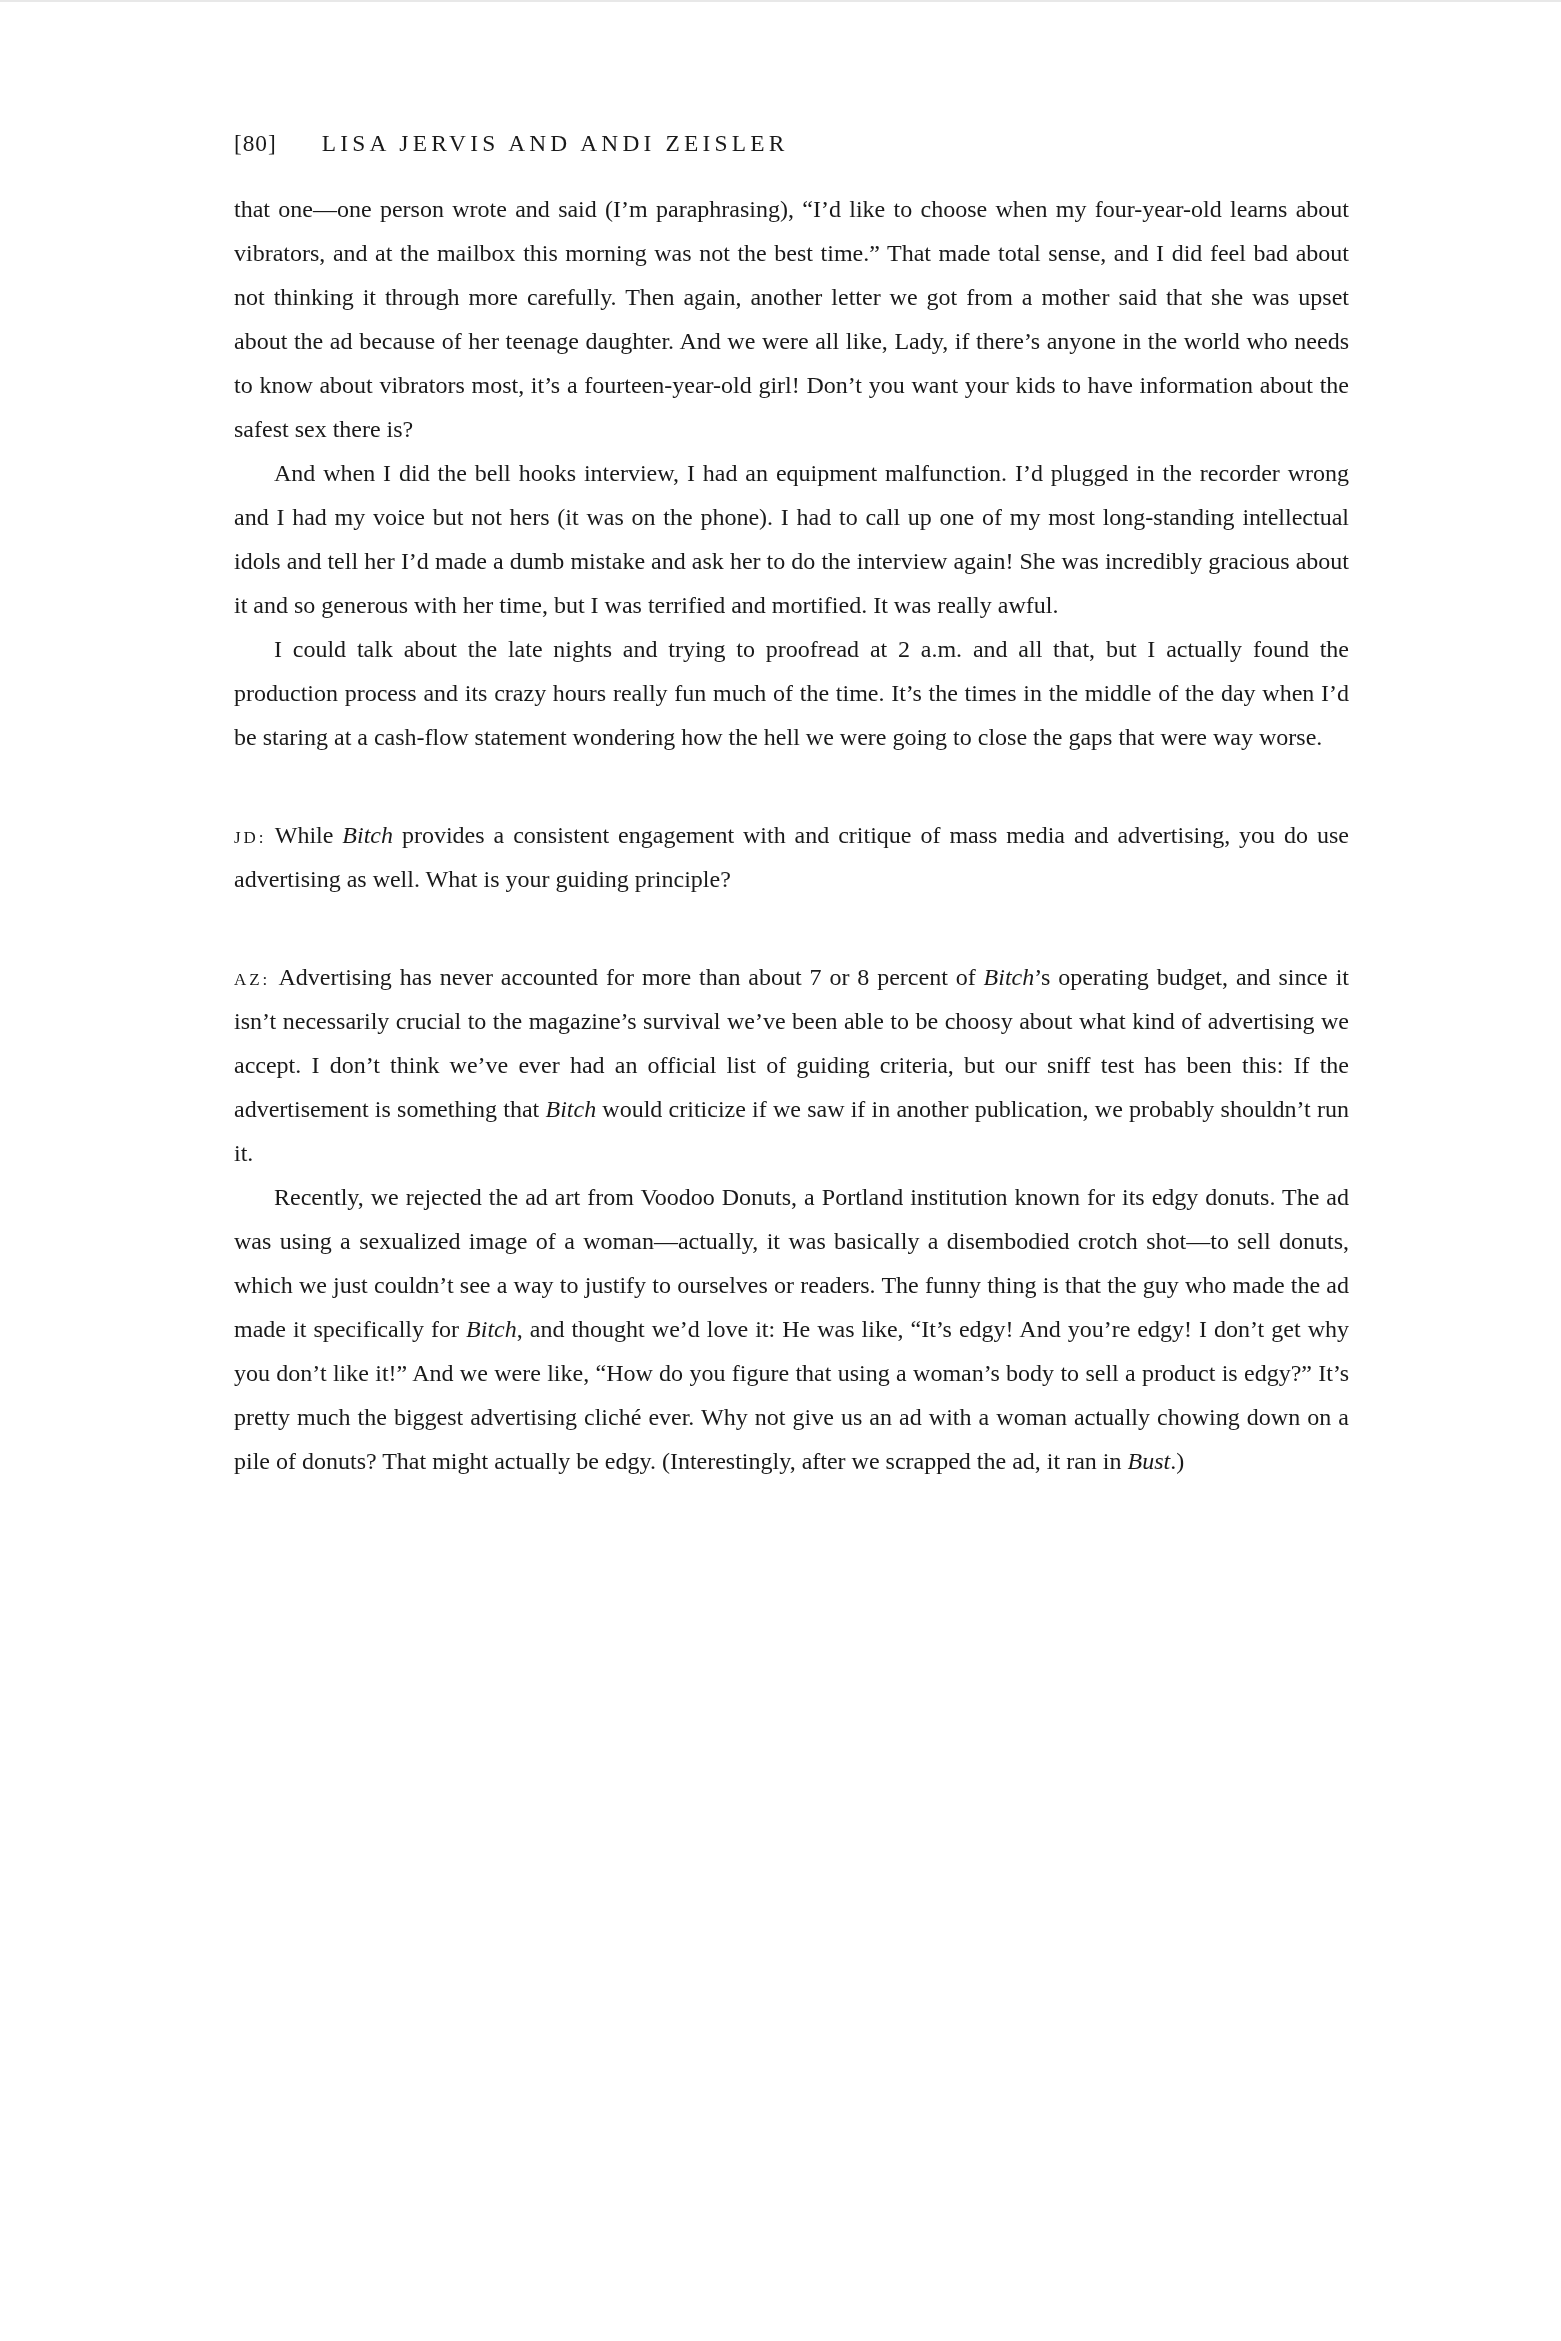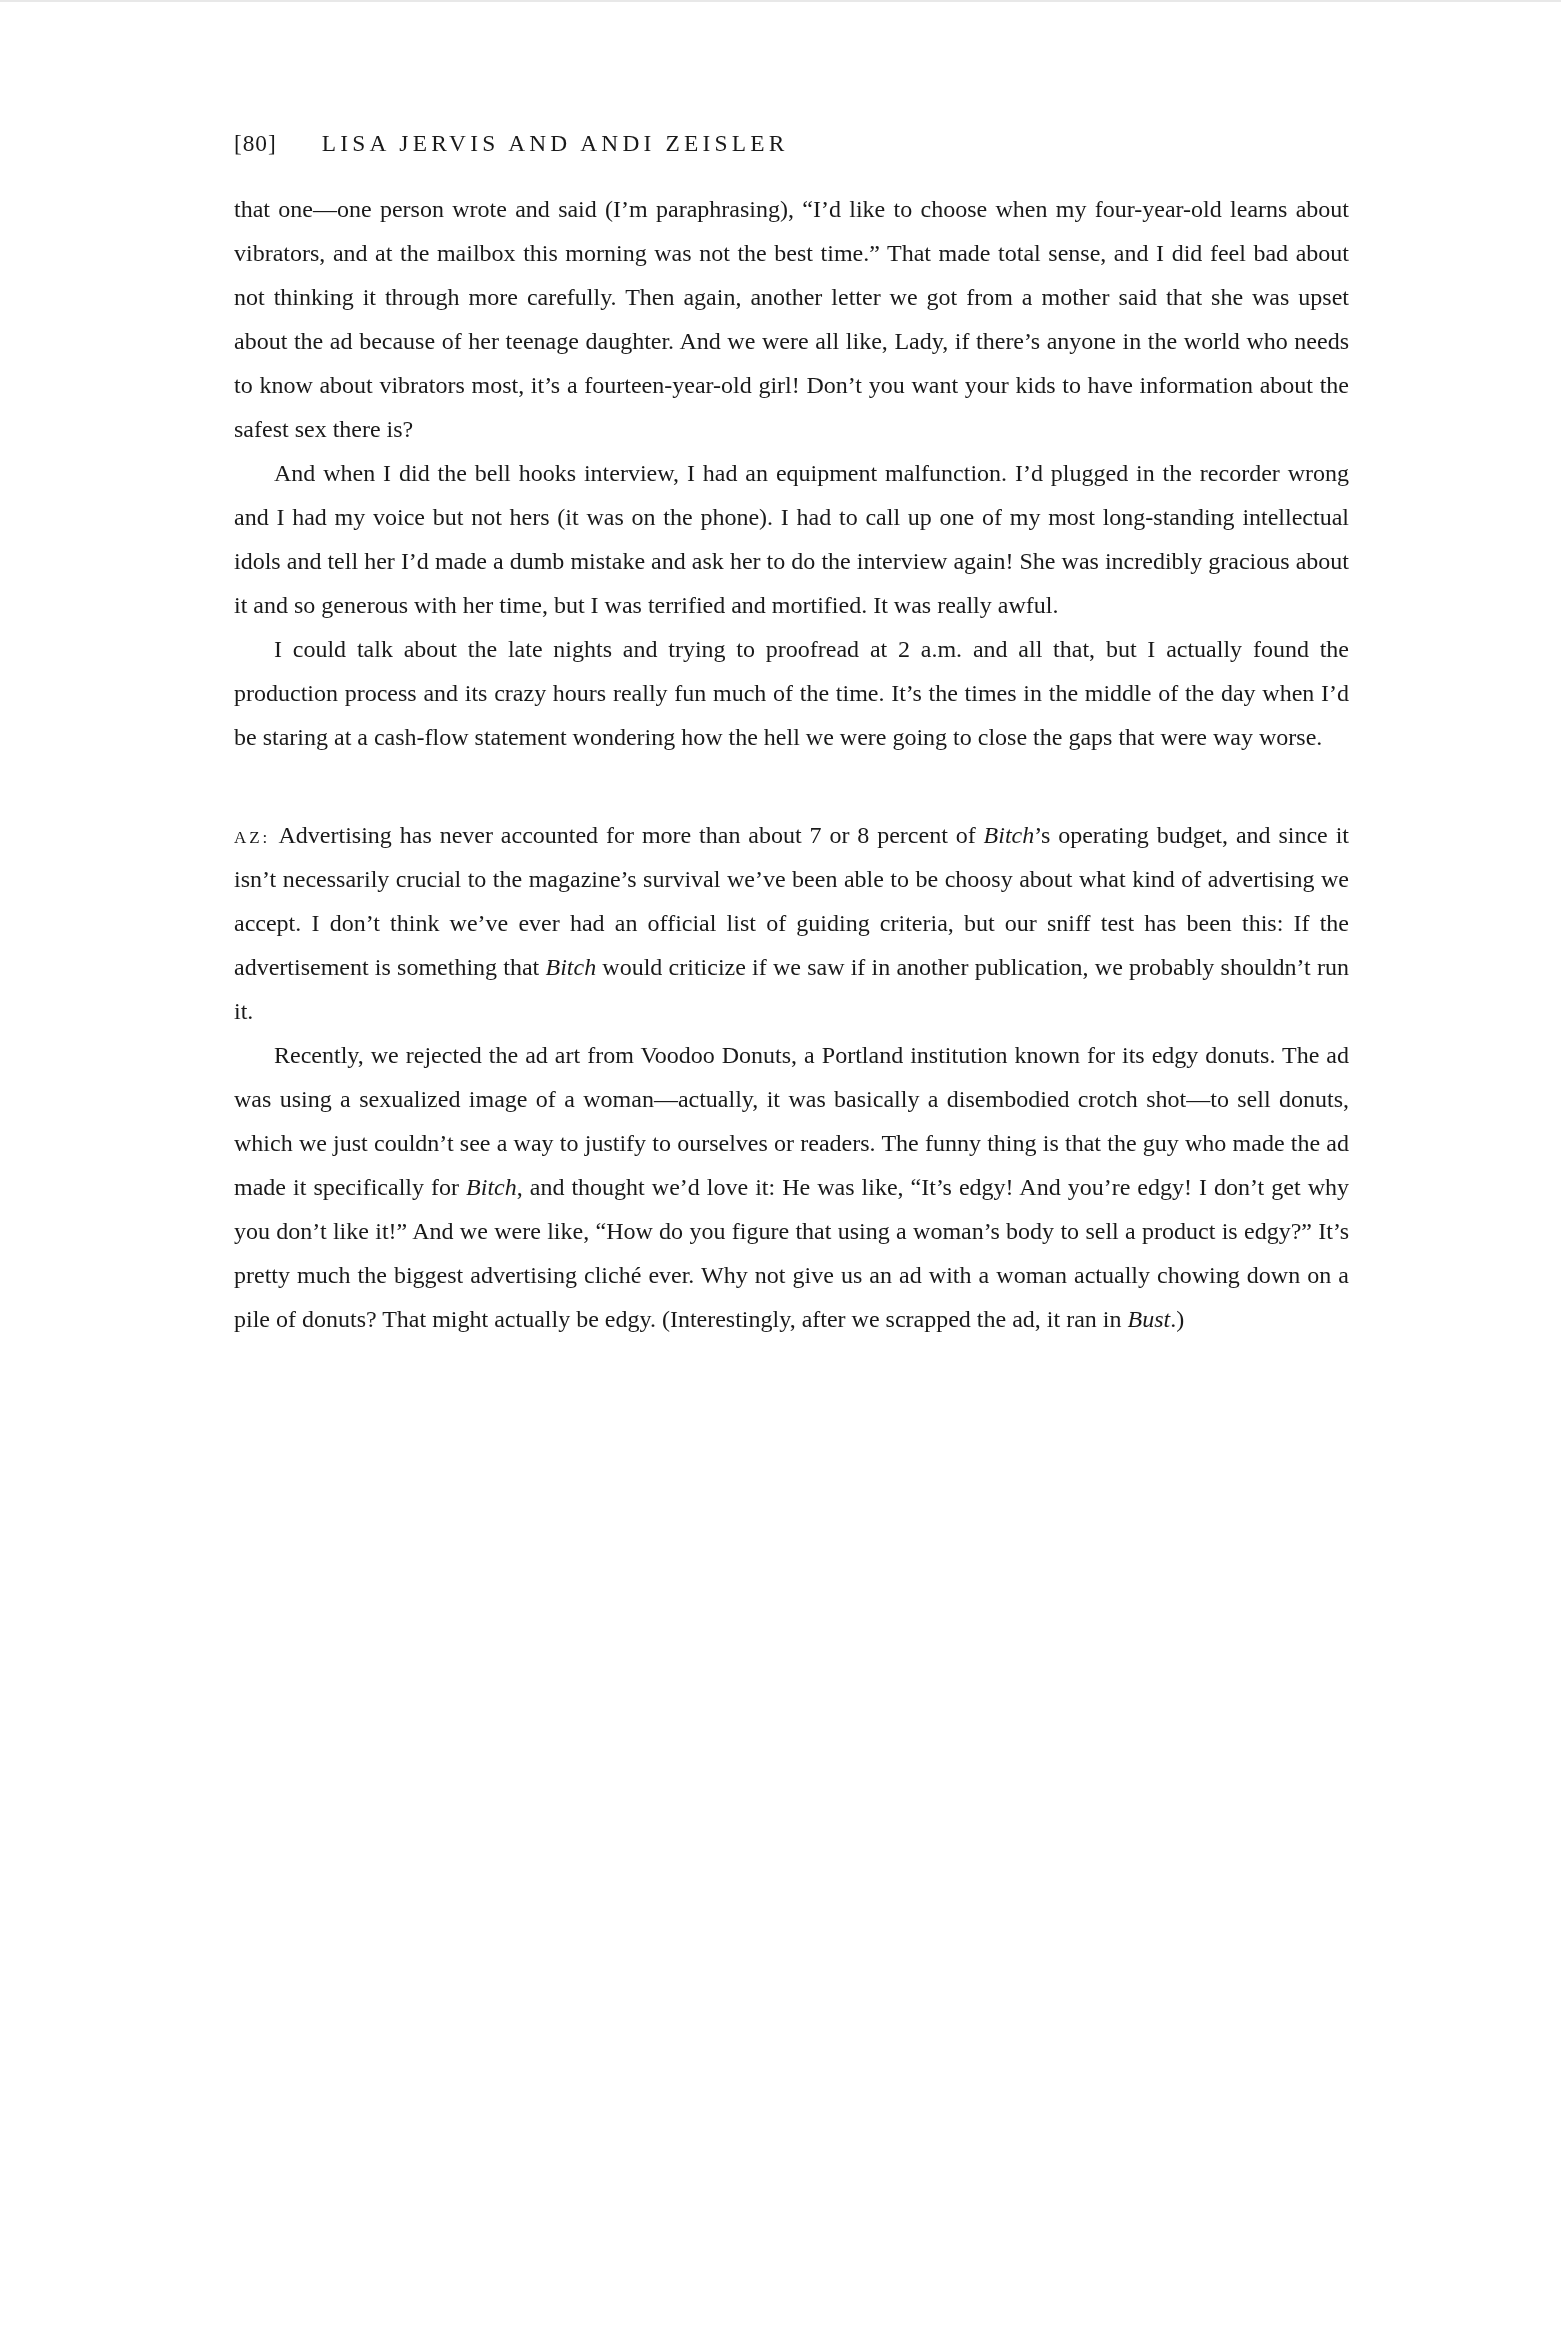--- a/index.html
+++ b/index.html
@@ -65,18 +65,19 @@
 
 <div class="page" style="--page-bg: #ffffff; --text-color: #1a1a1a;">
   <div class="content">
     <header class="running-head">
       <span class="folio">[80]</span><span class="running-title">LISA JERVIS AND ANDI ZEISLER</span>
     </header>
     <main class="text-block" id="paragraphs">
         <p class=""><span>that one—one person wrote and said (I’m paraphrasing), “I’d like to choose when my four-year-old learns about vibrators, and at the mailbox this morning was not the best time.” That made total sense, and I did feel bad about not thinking it through more carefully. Then again, another letter we got from a mother said that she was upset about the ad because of her teenage daughter. And we were all like, Lady, if there’s anyone in the world who needs to know about vibrators most, it’s a fourteen-year-old girl! Don’t you want your kids to have information about the safest sex there is?</span></p>
         <p class="indent"><span>And when I did the bell hooks interview, I had an equipment malfunc­tion. I’d plugged in the recorder wrong and I had my voice but not hers (it was on the phone). I had to call up one of my most long-standing intel­lectual idols and tell her I’d made a dumb mistake and ask her to do the interview again! She was incredibly gracious about it and so generous with her time, but I was terrified and mortified. It was really awful.</span></p>
         <p class="indent"><span>I could talk about the late nights and trying to proofread at 2 a.m. and all that, but I actually found the production process and its crazy hours really fun much of the time. It’s the times in the middle of the day when I’d be staring at a cash-flow statement wondering how the hell we were going to close the gaps that were way worse.</span></p>
+        <p class=" section-break"><span class="speaker">JD:</span><span>While </span><em>Bitch</em><span> provides a consistent engagement with and critique of mass media and advertising, you do use advertising as well. What is your guiding principle?</span></p>
         <p class=" section-break"><span class="speaker">AZ:</span><span>Advertising has never accounted for more than about 7 or 8 percent of </span><em>Bitch</em><span>’s operating budget, and since it isn’t necessarily crucial to the magazine’s survival we’ve been able to be choosy about what kind of ad­vertising we accept. I don’t think we’ve ever had an official list of guiding criteria, but our sniff test has been this: If the advertisement is something that </span><em>Bitch</em><span> would criticize if we saw if in another publication, we probably shouldn’t run it.</span></p>
         <p class="indent"><span>Recently, we rejected the ad art from Voodoo Donuts, a Portland insti­tution known for its edgy donuts. The ad was using a sexualized image of a woman—actually, it was basically a disembodied crotch shot—to sell donuts, which we just couldn’t see a way to justify to ourselves or readers. The funny thing is that the guy who made the ad made it specifically for </span><em>Bitch</em><span>, and thought we’d love it: He was like, “It’s edgy! And you’re edgy! I don’t get why you don’t like it!” And we were like, “How do you figure that using a woman’s body to sell a product is edgy?” It’s pretty much the biggest advertising cliché ever. Why not give us an ad with a woman actually chowing down on a pile of donuts? That might actually be edgy. (Interestingly, after we scrapped the ad, it ran in </span><em>Bust</em><span>.)</span></p>
       </main>
   </div>
 </div>
 
 
 </body></html>

